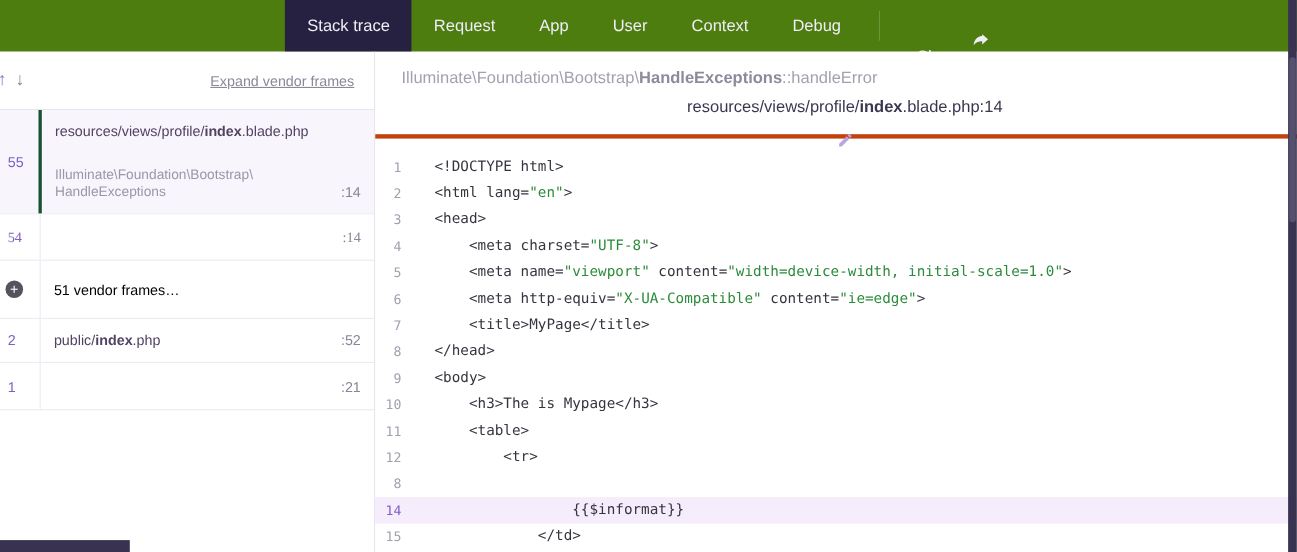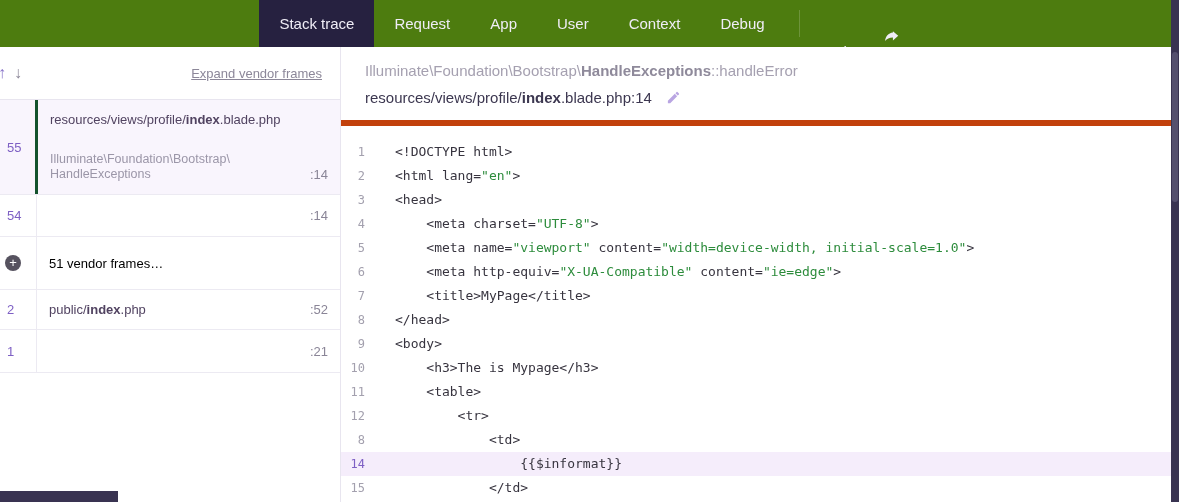--- a/index.html
+++ b/index.html
@@ -33,36 +33,36 @@
   .frame .num { width:37px; flex:0 0 37px; border-right:1px solid #eceaf2; display:flex; align-items:center; justify-content:flex-start; padding-left:7px; color:#7e60c4; font-size:13px; }
   .frame.selected { background:#f9f5fd; }
   .frame.selected .num { border-right:3px solid #14532d; flex-basis:38px; width:38px; }
   .fcontent { flex:1; padding:12px 12px 12px 12px; min-width:0; }
   .fpath { font-size:13px; color:#514361; margin-bottom:25px; }
   .fpath b, .fclass b { font-weight:700; }
   .fclassrow { display:flex; justify-content:space-between; align-items:flex-end; }
   .fclass { font-size:12.5px; color:#9b96a8; line-height:15px; }
   .fline { font-size:13px; color:#8a8597; white-space:nowrap; }
   .frame.slim .fcontent { display:flex; justify-content:flex-end; align-items:center; padding:12px; }
-  .frame.f54 { height:42px; }
+  .frame.f54 { height:42px;font-family:Liberation Serif, serif; }
   .frame.f2 .fcontent { display:flex; justify-content:space-between; align-items:center; }
   .frame.f1 { height:43px; }
 
   .vendor-row { display:flex; border-bottom:1px solid #eceaf2; height:53px; cursor:pointer; }
   .vendor-row .num { width:37px; flex:0 0 37px; border-right:1px solid #eceaf2; display:flex; align-items:center; justify-content:flex-start; padding-left:5px; }
   .plus-circle { width:16px; height:16px; border-radius:50%; background:#56525f; color:#fff; font-size:13px; line-height:15px; text-align:center; }
   .vendor-row .vtext { flex:1; display:flex; align-items:center; padding-left:12px; color:#000000; font-size:13px; }
 
   .sb-thumb { position:absolute; left:0; bottom:0; width:118px; height:11px; background:#393351; }
 
   
-  .main-header { padding:15px 8px 0 24px; height:79px; border-bottom:6px solid #c2410c; }
+  .main-header { padding:15px 8px 0 24px; height:79px; border-bottom:4px solid #c2410c; }
   .trace-class { font-size:15px; color:#a5a0b0; margin-bottom:10px; }
   .trace-class b { color:#8f8a9b; font-weight:700; }
-  .trace-file { font-size:15px; color:#3c3750; display:flex; align-items:center; gap:14px; }
+  .trace-file { font-size:15px; color:#3c3750; display:flex; align-items:center; gap:14px;flex-direction:column; }
   .trace-file b { font-weight:700; }
   .pencil { cursor:pointer; display:inline-flex; }
   .pencil svg { width:15px; height:15px; }
 
   
   .code { padding-top:14px; font-family:"DejaVu Sans Mono", monospace; font-size:13px; }
   .code-row { display:flex; height:24px; line-height:24px; }
   .code-row .gutter { width:24px; flex:0 0 24px; text-align:right; color:#a3a0ae; font-size:12px; }
   .code-row .code-text { white-space:pre; padding-left:30px; color:#37343f; }
   .code-row .string { color:#2d8c3c; }
@@ -208,21 +208,20 @@
           <div class="code-row">
             <span class="gutter">11</span>
             <span class="code-text"><span class="plain">    &lt;table&gt;</span></span>
           </div>
           <div class="code-row">
             <span class="gutter">12</span>
             <span class="code-text"><span class="plain">        &lt;tr&gt;</span></span>
           </div>
           <div class="code-row">
             <span class="gutter">8</span>
-            <span class="code-text"><span class="plain">            &lt;td&gt;</span></span>
           </div>
           <div class="code-row hl">
             <span class="gutter">14</span>
             <span class="code-text"><span class="plain">                {{$informat}}</span></span>
           </div>
           <div class="code-row">
             <span class="gutter">15</span>
             <span class="code-text"><span class="plain">            &lt;/td&gt;</span></span>
           </div>
         </div>

